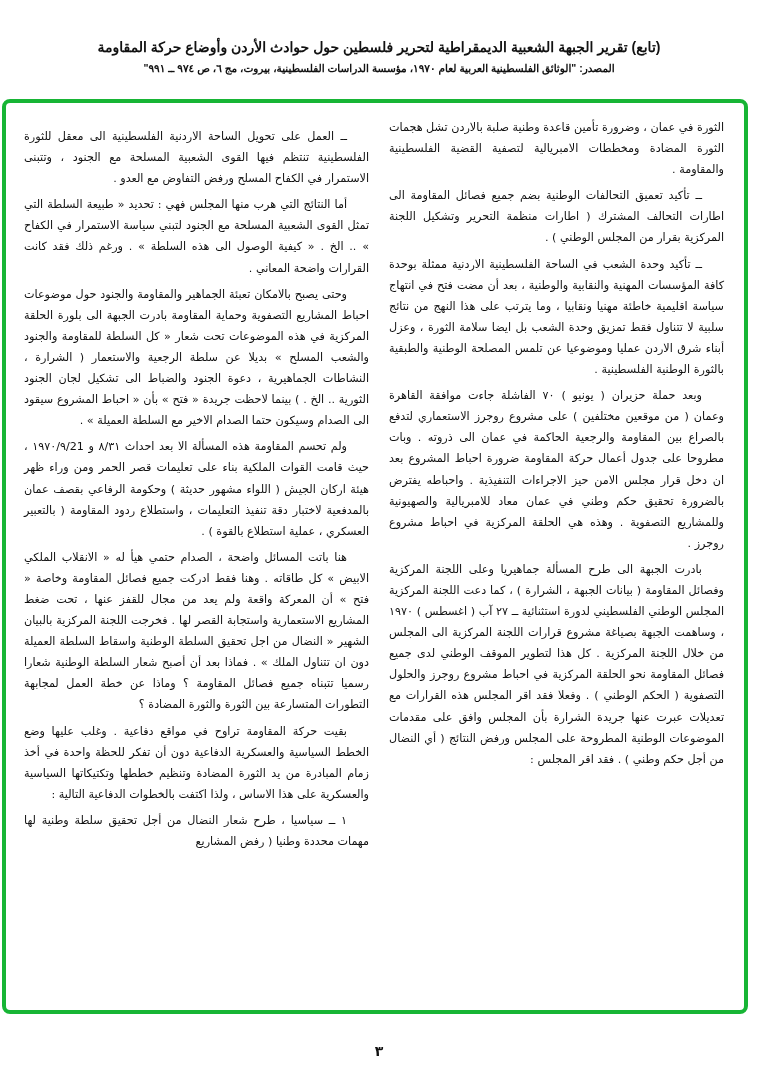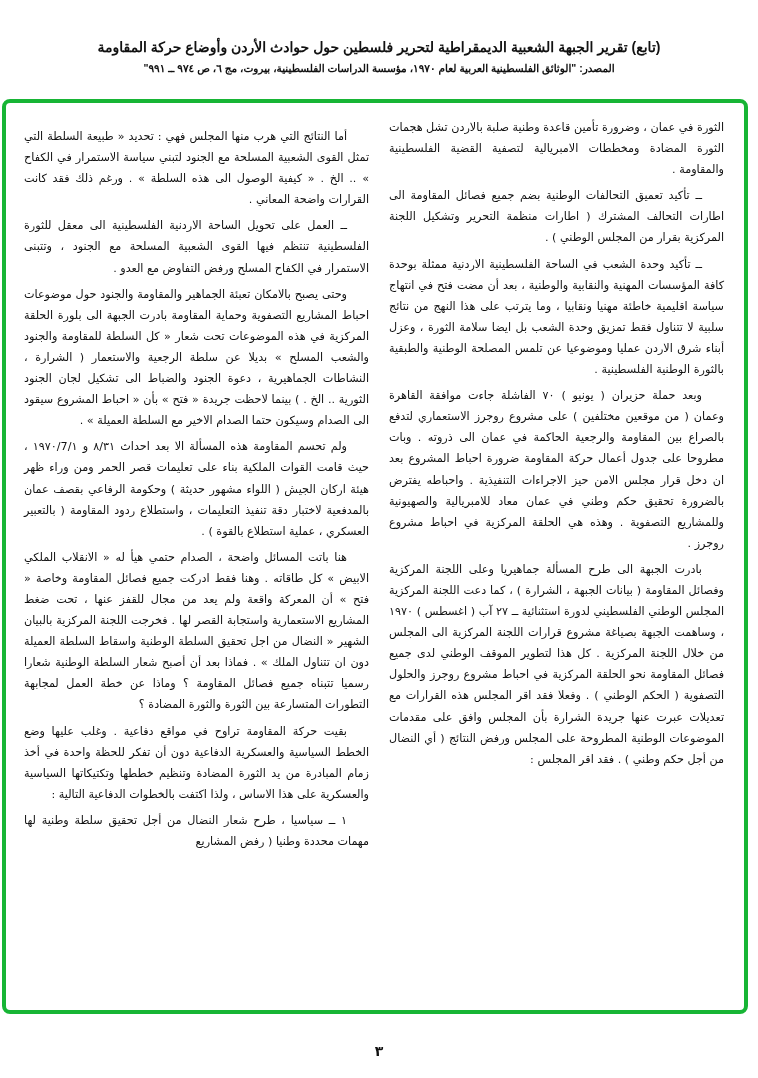--- a/index.html
+++ b/index.html
@@ -29,23 +29,23 @@
 
 <div class="frame">
   <div class="col col-right">
     <p>الثورة في عمان ، وضرورة تأمين قاعدة وطنية صلبة بالاردن تشل هجمات الثورة المضادة ومخططات الامبريالية لتصفية القضية الفلسطينية والمقاومة .</p>
     <p class="ind">ــ تأكيد تعميق التحالفات الوطنية بضم جميع فصائل المقاومة الى اطارات التحالف المشترك ( اطارات منظمة التحرير وتشكيل اللجنة المركزية بقرار من المجلس الوطني ) .</p>
     <p class="ind">ــ تأكيد وحدة الشعب في الساحة الفلسطينية الاردنية ممثلة بوحدة كافة المؤسسات المهنية والنقابية والوطنية ، بعد أن مضت فتح في انتهاج سياسة اقليمية خاطئة مهنيا ونقابيا ، وما يترتب على هذا النهج من نتائج سلبية لا تتناول فقط تمزيق وحدة الشعب بل ايضا سلامة الثورة ، وعزل أبناء شرق الاردن عمليا وموضوعيا عن تلمس المصلحة الوطنية والطبقية بالثورة الوطنية الفلسطينية .</p>
     <p class="ind">وبعد حملة حزيران ( يونيو ) ٧٠ الفاشلة جاءت موافقة القاهرة وعمان ( من موقعين مختلفين ) على مشروع روجرز الاستعماري لتدفع بالصراع بين المقاومة والرجعية الحاكمة في عمان الى ذروته . وبات مطروحا على جدول أعمال حركة المقاومة ضرورة احباط المشروع بعد ان دخل قرار مجلس الامن حيز الاجراءات التنفيذية . واحباطه يفترض بالضرورة تحقيق حكم وطني في عمان معاد للامبريالية والصهيونية وللمشاريع التصفوية . وهذه هي الحلقة المركزية في احباط مشروع روجرز .</p>
     <p class="ind">بادرت الجبهة الى طرح المسألة جماهيريا وعلى اللجنة المركزية وفصائل المقاومة ( بيانات الجبهة ، الشرارة ) ، كما دعت اللجنة المركزية المجلس الوطني الفلسطيني لدورة استثنائية ــ ٢٧ آب ( اغسطس ) ١٩٧٠ ، وساهمت الجبهة بصياغة مشروع قرارات اللجنة المركزية الى المجلس من خلال اللجنة المركزية . كل هذا لتطوير الموقف الوطني لدى جميع فصائل المقاومة نحو الحلقة المركزية في احباط مشروع روجرز والحلول التصفوية ( الحكم الوطني ) . وفعلا فقد اقر المجلس هذه القرارات مع تعديلات عبرت عنها جريدة الشرارة بأن المجلس وافق على مقدمات الموضوعات الوطنية المطروحة على المجلس ورفض النتائج ( أي النضال من أجل حكم وطني ) . فقد اقر المجلس :</p>
   </div>
   <div class="col col-left">
+    <p class="ind">ــ العمل على تحويل الساحة الاردنية الفلسطينية الى معقل للثورة الفلسطينية تنتظم فيها القوى الشعبية المسلحة مع الجنود ، وتتبنى الاستمرار في الكفاح المسلح ورفض التفاوض مع العدو .</p>
     <p class="ind">أما النتائج التي هرب منها المجلس فهي : تحديد « طبيعة السلطة التي تمثل القوى الشعبية المسلحة مع الجنود لتبني سياسة الاستمرار في الكفاح » .. الخ . « كيفية الوصول الى هذه السلطة » . ورغم ذلك فقد كانت القرارات واضحة المعاني .</p>
-    <p class="ind">ــ العمل على تحويل الساحة الاردنية الفلسطينية الى معقل للثورة الفلسطينية تنتظم فيها القوى الشعبية المسلحة مع الجنود ، وتتبنى الاستمرار في الكفاح المسلح ورفض التفاوض مع العدو .</p>
     <p class="ind">وحتى يصبح بالامكان تعبئة الجماهير والمقاومة والجنود حول موضوعات احباط المشاريع التصفوية وحماية المقاومة بادرت الجبهة الى بلورة الحلقة المركزية في هذه الموضوعات تحت شعار « كل السلطة للمقاومة والجنود والشعب المسلح » بديلا عن سلطة الرجعية والاستعمار ( الشرارة ، النشاطات الجماهيرية ، دعوة الجنود والضباط الى تشكيل لجان الجنود الثورية .. الخ . ) بينما لاحظت جريدة « فتح » بأن « احباط المشروع سيقود الى الصدام وسيكون حتما الصدام الاخير مع السلطة العميلة » .</p>
-    <p class="ind">ولم تحسم المقاومة هذه المسألة الا بعد احداث ٨/٣١ و ١٩٧٠/7/١ ، حيث قامت القوات الملكية بناء على تعليمات قصر الحمر ومن وراء ظهر هيئة اركان الجيش ( اللواء مشهور حديثة ) وحكومة الرفاعي بقصف عمان بالمدفعية لاختبار دقة تنفيذ التعليمات ، واستطلاع ردود المقاومة ( بالتعبير العسكري ، عملية استطلاع بالقوة ) .</p>
+    <p class="ind">ولم تحسم المقاومة هذه المسألة الا بعد احداث ٨/٣١ و ١٩٧٠/٩/21 ، حيث قامت القوات الملكية بناء على تعليمات قصر الحمر ومن وراء ظهر هيئة اركان الجيش ( اللواء مشهور حديثة ) وحكومة الرفاعي بقصف عمان بالمدفعية لاختبار دقة تنفيذ التعليمات ، واستطلاع ردود المقاومة ( بالتعبير العسكري ، عملية استطلاع بالقوة ) .</p>
     <p class="ind">هنا باتت المسائل واضحة ، الصدام حتمي هيأ له « الانقلاب الملكي الابيض » كل طاقاته . وهنا فقط ادركت جميع فصائل المقاومة وخاصة « فتح » أن المعركة واقعة ولم يعد من مجال للقفز عنها ، تحت ضغط المشاريع الاستعمارية واستجابة القصر لها . فخرجت اللجنة المركزية بالبيان الشهير « النضال من اجل تحقيق السلطة الوطنية واسقاط السلطة العميلة دون ان تتناول الملك » . فماذا بعد أن أصبح شعار السلطة الوطنية شعارا رسميا تتبناه جميع فصائل المقاومة ؟ وماذا عن خطة العمل لمجابهة التطورات المتسارعة بين الثورة والثورة المضادة ؟</p>
     <p class="ind">بقيت حركة المقاومة تراوح في مواقع دفاعية . وغلب عليها وضع الخطط السياسية والعسكرية الدفاعية دون أن تفكر للحظة واحدة في أخذ زمام المبادرة من يد الثورة المضادة وتنظيم خططها وتكتيكاتها السياسية والعسكرية على هذا الاساس ، ولذا اكتفت بالخطوات الدفاعية التالية :</p>
     <p class="ind">١ ــ سياسيا ، طرح شعار النضال من أجل تحقيق سلطة وطنية لها مهمات محددة وطنيا ( رفض المشاريع</p>
   </div>
 </div>
 
 <div class="page-num">٣</div>
 
 </body></html>

